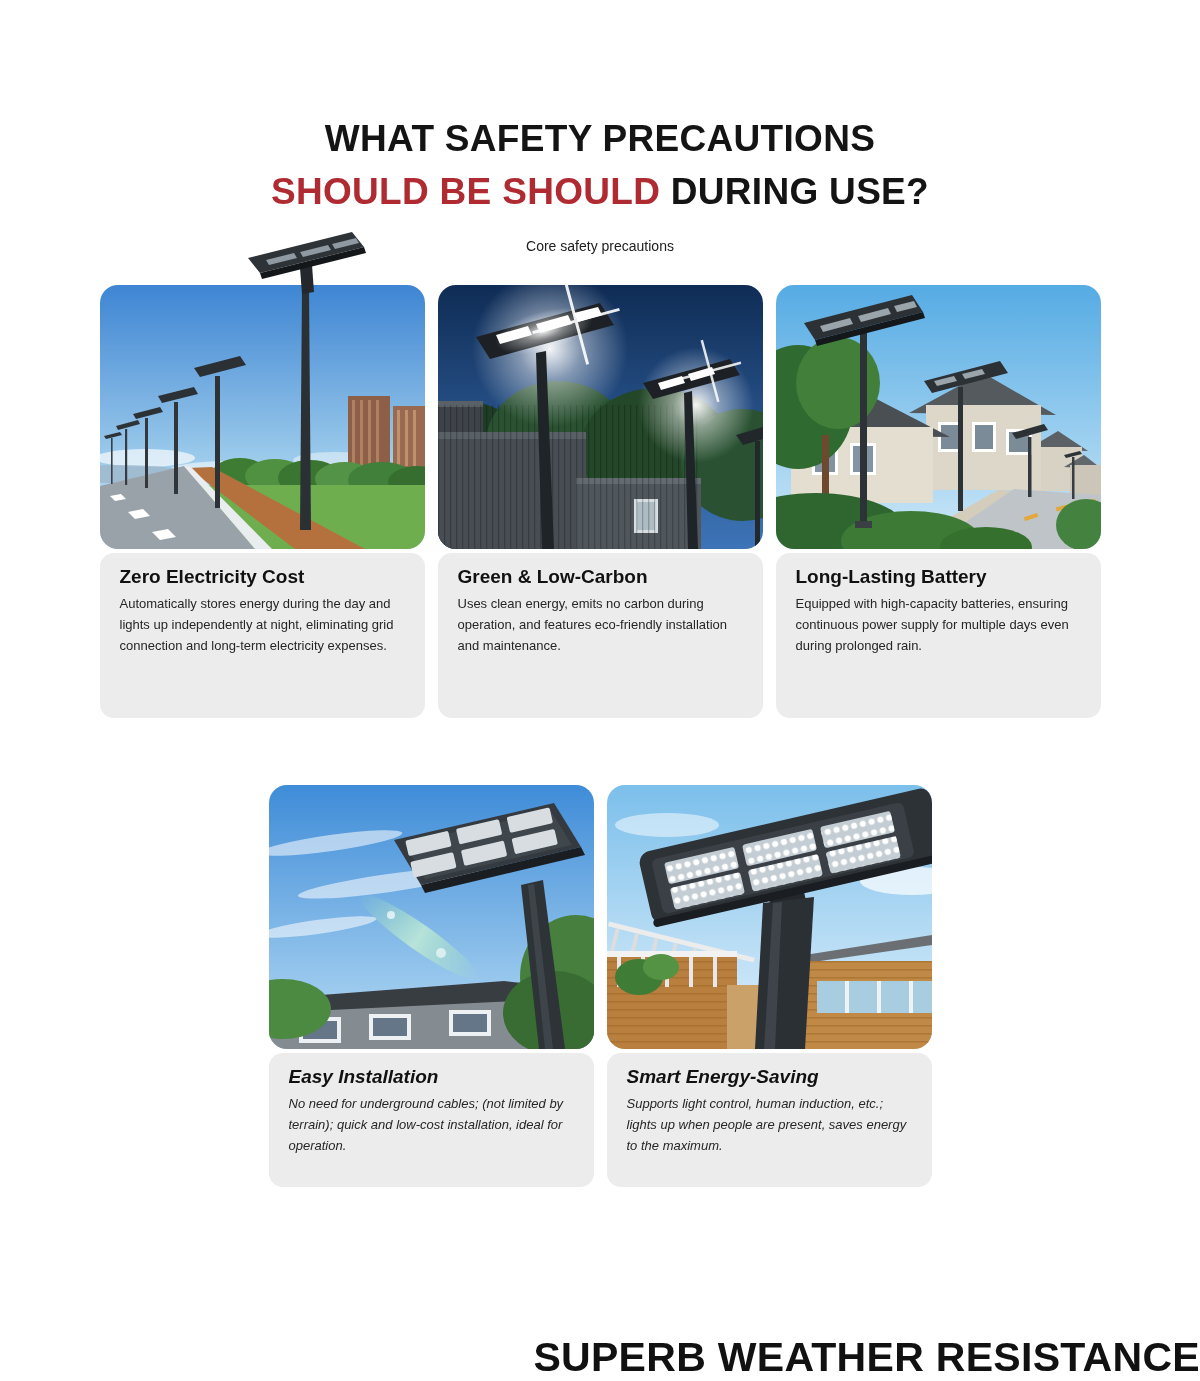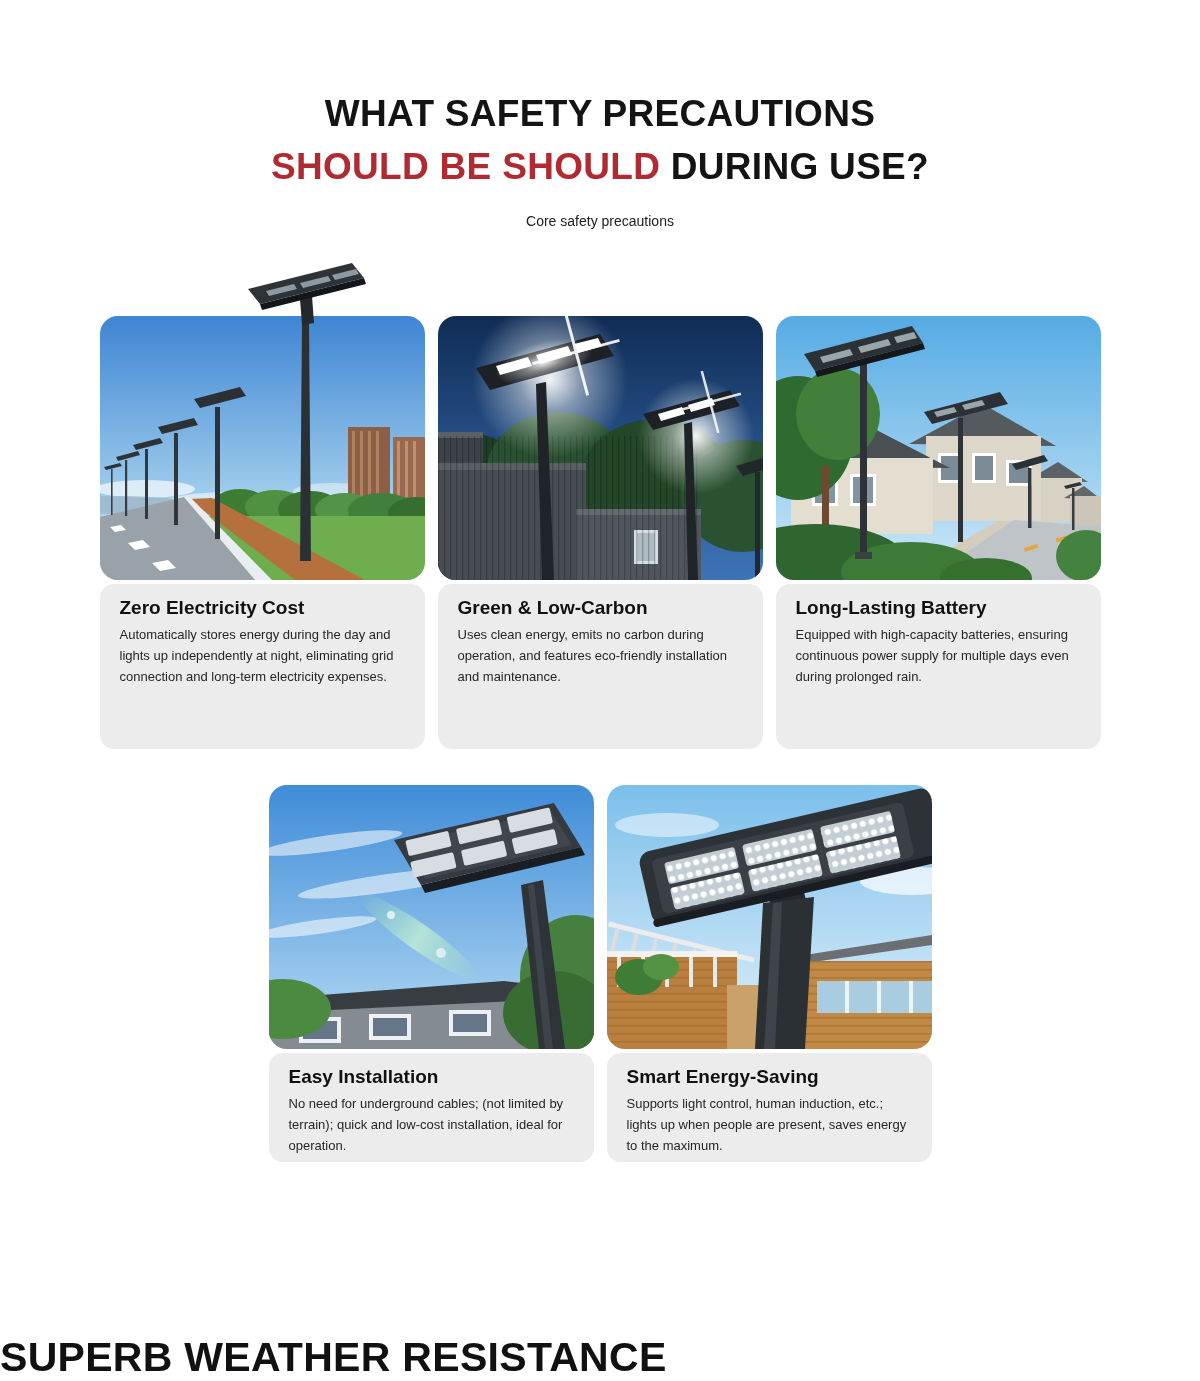--- a/index.html
+++ b/index.html
@@ -1,46 +1,46 @@
 <!DOCTYPE html>
 <html><head>
 <meta charset="utf-8">
 <style>
   * { margin:0; padding:0; box-sizing:border-box; }
   html,body { background:#ffffff; }
   body {
     width:1200px; height:1381px; position:relative; overflow:hidden;
     font-family:"Liberation Sans", sans-serif; color:#1a1a1a;
   }
-  .header { text-align:center; padding-top:87px; }
+  .header { text-align:center; padding-top:87px;margin-top:25px; }
   .title {
     font-size:37px; line-height:53px; font-weight:bold; color:#141414;
     letter-spacing:.3px;
   }
   .title .red { color:#b02a31; }
   .subtitle { margin-top:20px; font-size:14px; color:#202020; }
 
   .row { position:absolute; left:0; width:1200px; display:flex; justify-content:center; gap:13px; }
-  .row-1 { top:285px;margin-top:31px; }
+  .row-1 { top:285px; }
   .row-2 { top:785px; }
   .card { width:325px; }
   .photo { position:relative; width:325px; height:264px; }
   .photo svg { display:block; }
   .photo.overflow-top svg { position:absolute; left:0; top:-55px; }
   .panel {
     margin-top:4px; background:#ececec; border-radius:14px;
     padding:13px 20px 0 20px; overflow:hidden;
   }
   .row-1 .panel { height:165px; }
-  .row-2 .panel { height:109px; }
+  .row-2 .panel { height:134px;font-style:italic; }
   .card-title { font-size:19px; font-weight:bold; color:#111; margin-bottom:5px; }
   .card-body { font-size:13px; line-height:21px; color:#262626; hyphens:manual; }
 
   .footer-heading {
-    position:absolute; top:1334px; left:0; width:1200px; text-align:left;
+    position:absolute; top:1334px; left:0; width:1200px; text-align:right;
     font-size:41px; font-weight:bold; color:#111; letter-spacing:.3px;
   }
 </style>
 </head>
 <body>
 
 <header class="header">
   <h1 class="title">
     <span>WHAT SAFETY PRECAUTIONS</span><br>
     <span class="red">SHOULD BE SHOULD</span>

